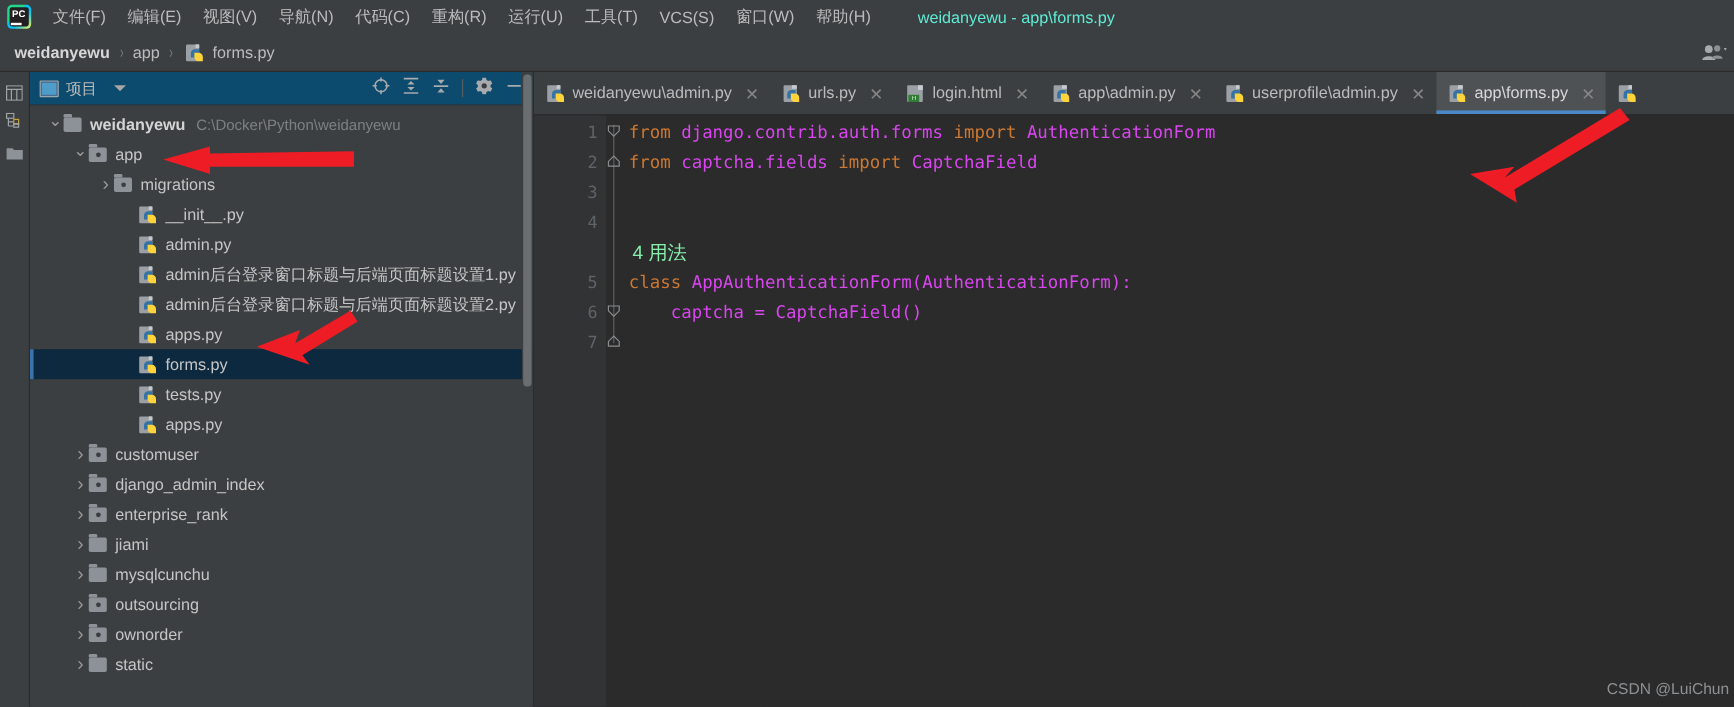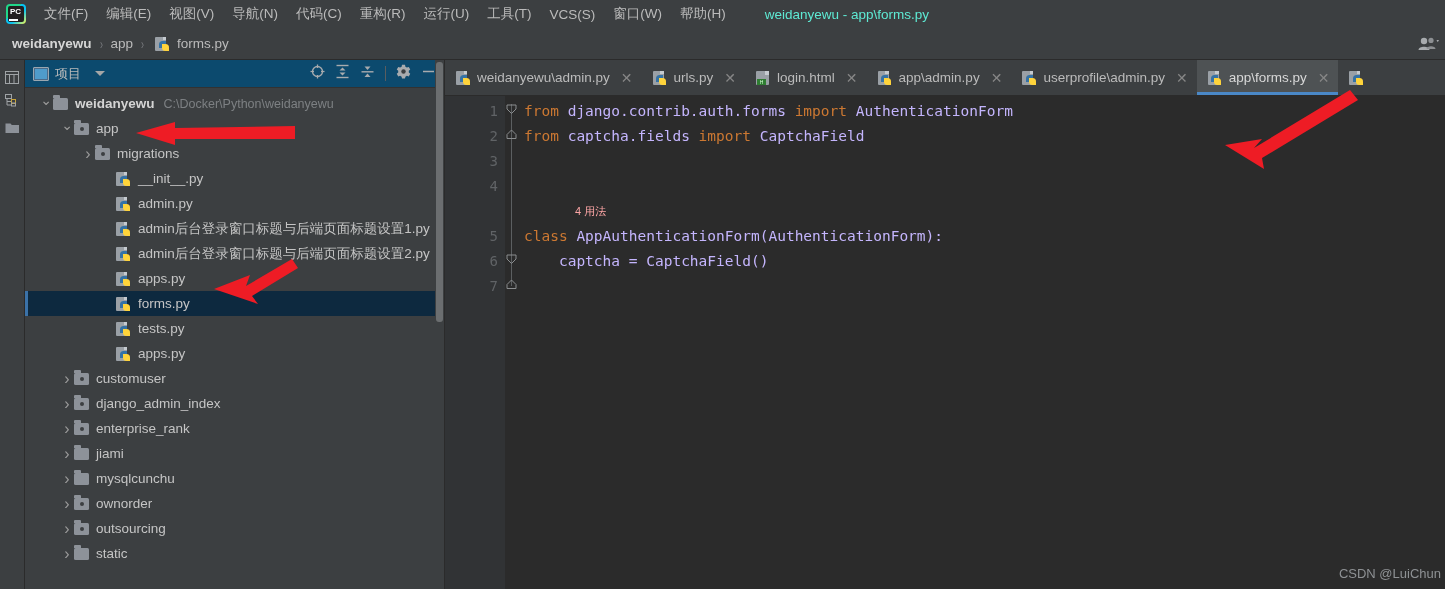--- a/index.html
+++ b/index.html
@@ -188,24 +188,24 @@
   .fold-mark{
     position:absolute; left:1px; width:11px; height:11px;
   }
   .fold-mark svg{display:block;}
   .code {
     flex:1; padding-top:3px; position:relative; overflow:hidden;
     font-family:"DejaVu Sans Mono","Liberation Mono",monospace; font-size:14.5px;
   }
   .cline { height:25px; line-height:25px; white-space:pre; padding-left:5px; }
   .k-import { color:#cc7832; }
-  .k-plain { color:#c4b5fd; }
+  .k-plain { color:#d946ef; }
   .inlay {
-    height:25px; line-height:25px; color:#fca5a5; font-size:11px;
-    font-family:"Liberation Sans",sans-serif; padding-left:8px; white-space:pre;margin-left:48px;
+    height:25px; line-height:25px; color:#86efac; font-size:16px;
+    font-family:"Liberation Sans",sans-serif; padding-left:8px; white-space:pre;
   }
 
   
   .watermark {
     position:absolute; right:4px; bottom:8px; color:#8e9194; font-size:13px;
     font-family:"Liberation Sans",sans-serif;
   }
 
   
   .arrow-svg { position:absolute; pointer-events:none; }
@@ -506,29 +506,29 @@
               <span class="folder-plain"></span>
             </span>
             <span class="lbl">mysqlcunchu</span>
           </div>
           <div class="row">
             <span style="width: 35px; flex: 0 0 auto;"></span>
             <span class="arrow closed"></span>
             <span class="ico">
               <span class="folder-mod"></span>
             </span>
+            <span class="lbl">outsourcing</span>
+          </div>
+          <div class="row">
+            <span style="width: 35px; flex: 0 0 auto;"></span>
+            <span class="arrow closed"></span>
+            <span class="ico">
+              <span class="folder-mod"></span>
+            </span>
             <span class="lbl">ownorder</span>
-          </div>
-          <div class="row">
-            <span style="width: 35px; flex: 0 0 auto;"></span>
-            <span class="arrow closed"></span>
-            <span class="ico">
-              <span class="folder-mod"></span>
-            </span>
-            <span class="lbl">outsourcing</span>
           </div>
           <div class="row">
             <span style="width: 35px; flex: 0 0 auto;"></span>
             <span class="arrow closed"></span>
             <span class="ico">
               <span class="folder-plain"></span>
             </span>
             <span class="lbl">static</span>
           </div>
         </div>

